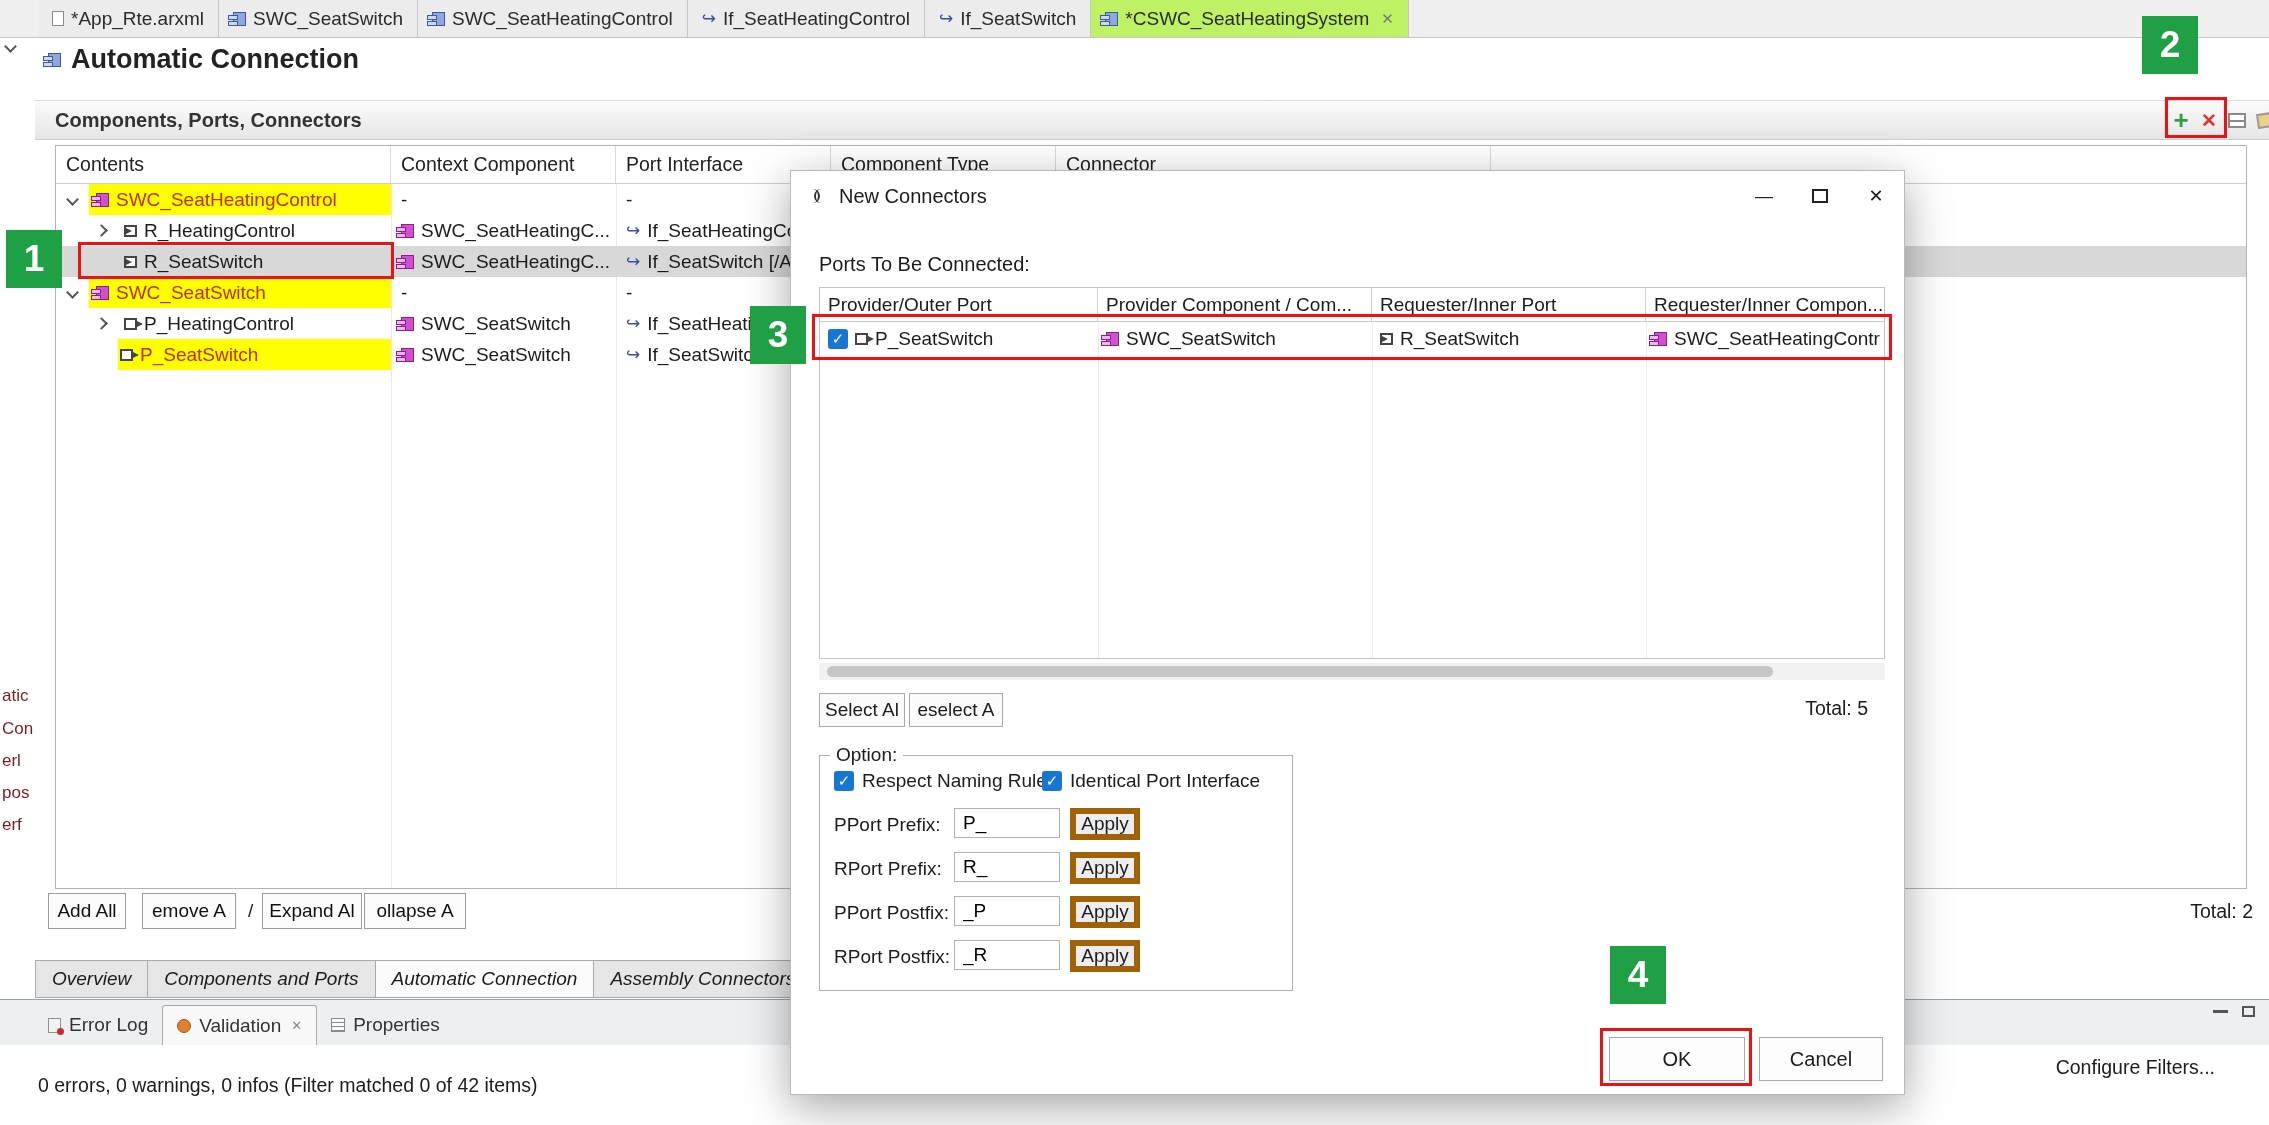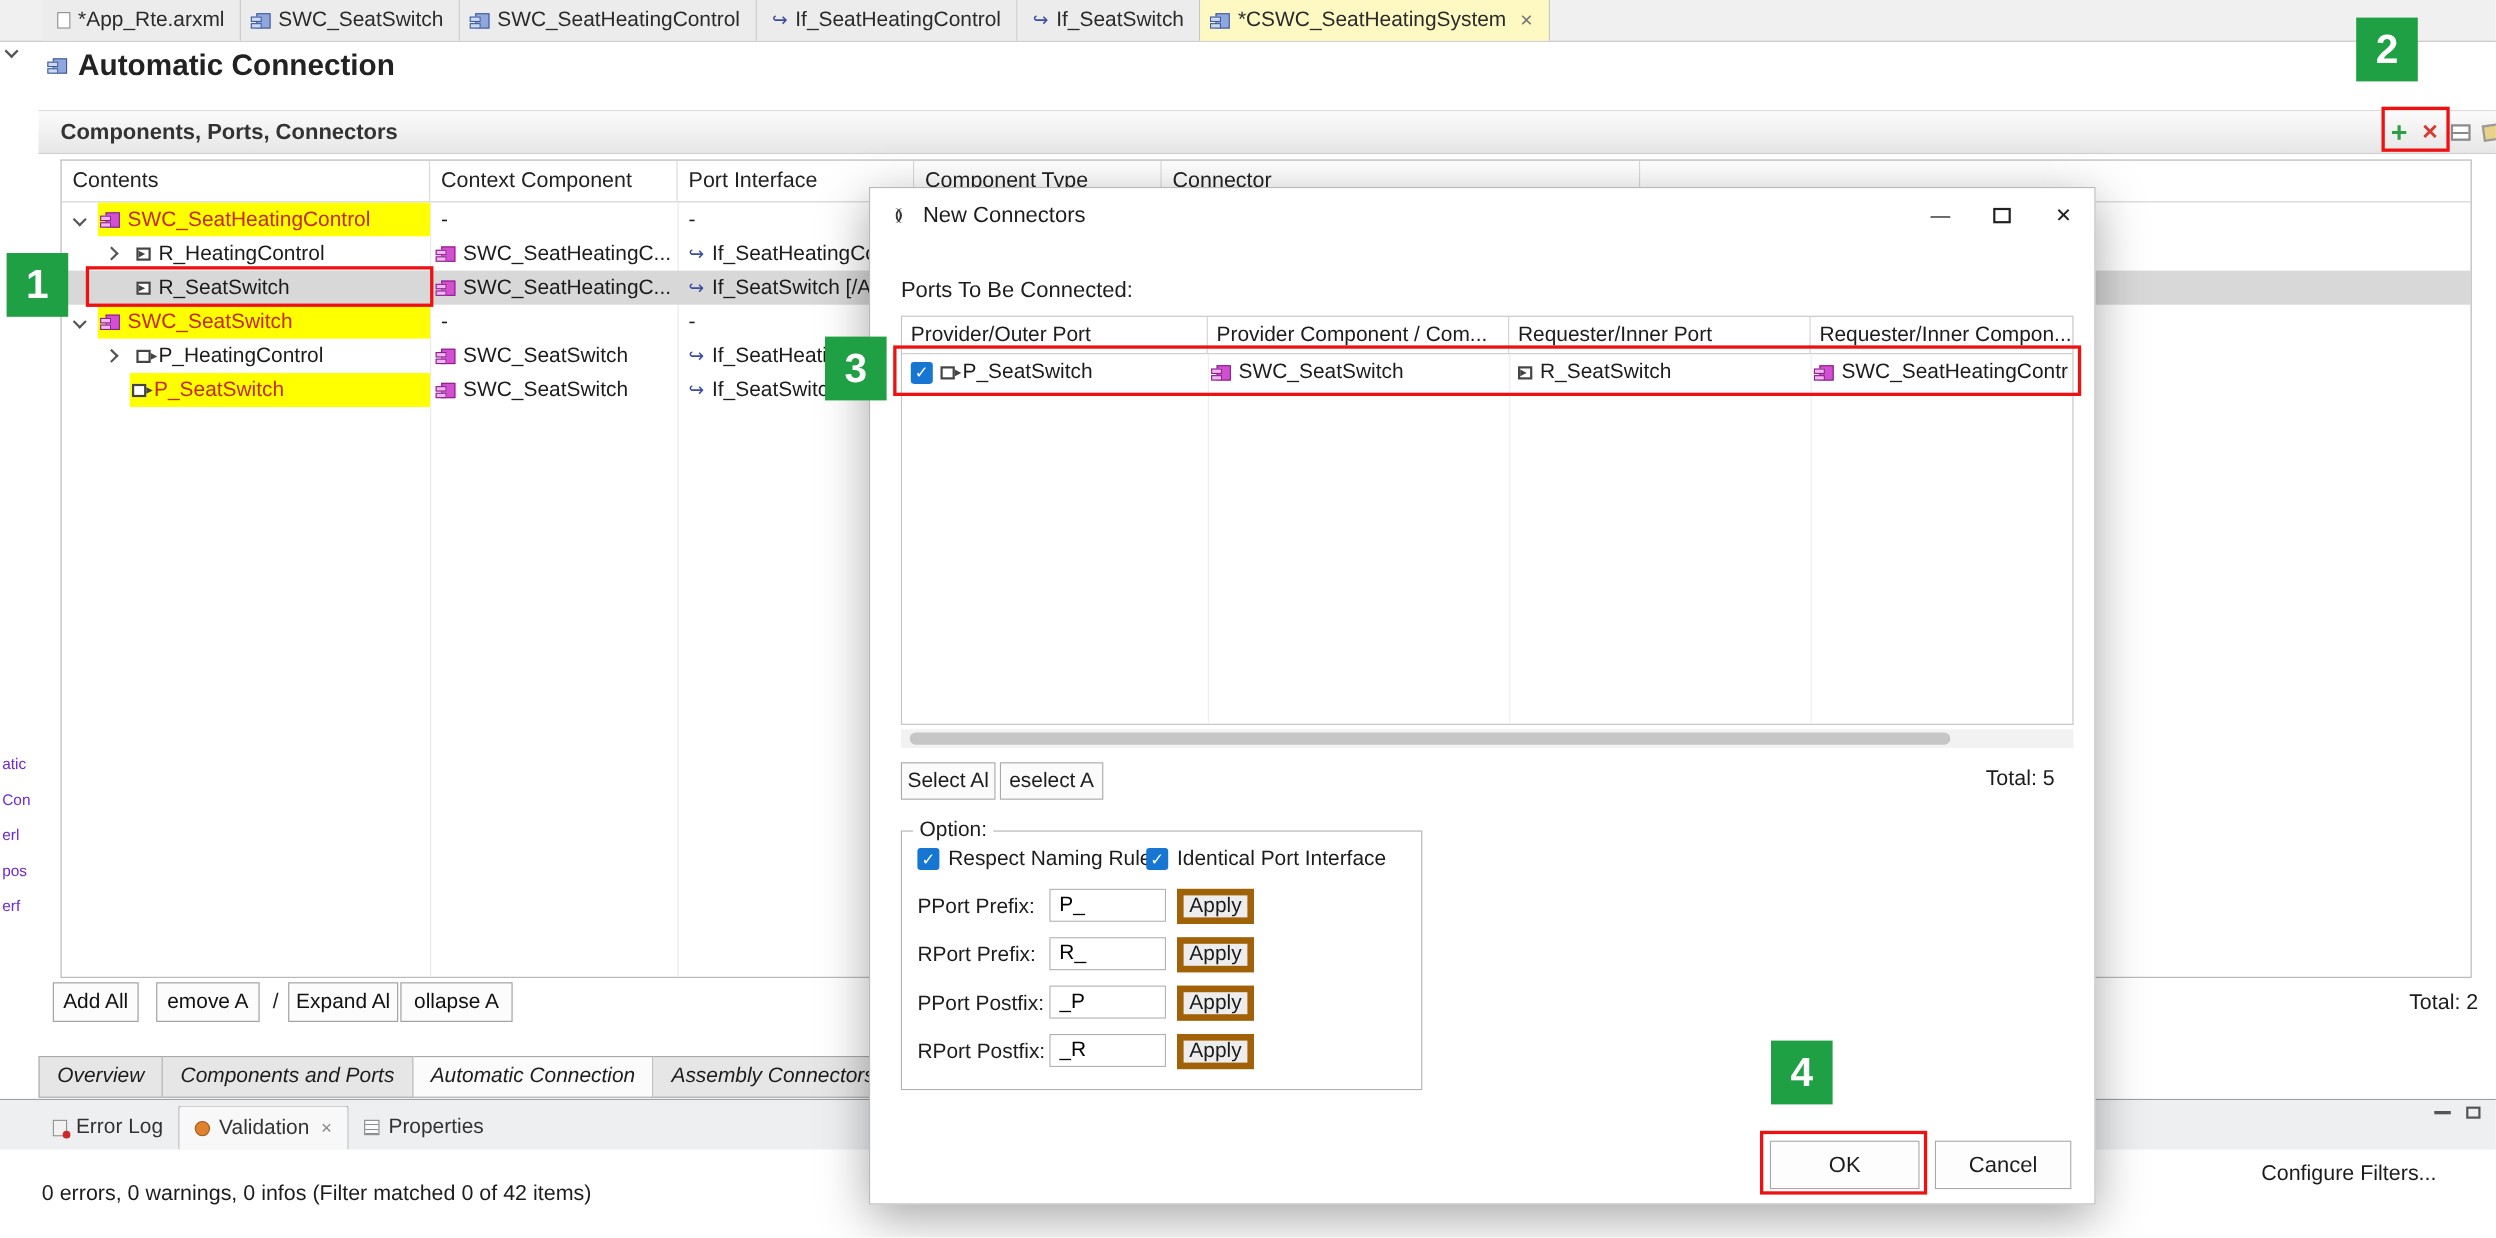--- a/index.html
+++ b/index.html
@@ -8,21 +8,21 @@
     position: relative; width: 2269px; height: 1125px;
     font-family: "Liberation Sans", sans-serif; font-size: 19px; color: #1c1c1c;
     background: #fff;
   }
 
   
   .tabbar { position:absolute; top:0; left:0; width:2269px; height:38px;
     background:#f0f0f0; border-bottom:1px solid #c6c6c6; display:flex; padding-left:38px; }
   .etab { display:flex; align-items:center; gap:7px; padding:0 14px; background:#ececec;
     border-right:1px solid #c6c6c6; font-size:19px; color:#2b2b2b; white-space:nowrap; }
-  .etab.active { background:#fef9c3;justify-content:space-between; }
+  .etab.active { background:#bef264;justify-content:space-between; }
   .etab .tclose { color:#777; font-size:15px; margin-left:5px; }
 
   .chev { width:9px; height:9px; border-right:2px solid #555; border-bottom:2px solid #555;
     transform:rotate(45deg); flex:none; display:inline-block; }
   .chev.right { transform:rotate(-45deg); }
   .top-chev { position:absolute; left:6px; top:42px; }
 
   
   .ic-comp { --c1:#d24fd2; --c2:#8a1e8a; --c3:#f0b6f0;
     width:13px; height:14px; background:var(--c1); border:1px solid var(--c2);
@@ -104,21 +104,21 @@
     border-top:1px solid #9f9f9f; display:flex; align-items:flex-end; padding-left:34px; }
   .vtab { display:flex; align-items:center; gap:8px; height:40px; padding:0 14px; font-size:19px; color:#333; }
   .vtab.active { background:#f8f8f8; border:1px solid #a9a9a9; border-bottom:none; border-radius:3px 3px 0 0; }
   .vclose { font-size:13px; color:#888; margin-left:2px; }
   .view-ctls { position:absolute; right:14px; top:1006px; display:flex; gap:14px; align-items:center; }
   .mini-bar { width:15px; height:3px; background:#555; }
   .mini-box { width:13px; height:11px; border:2px solid #555; }
 
   .statusline { position:absolute; left:38px; top:1074px; font-size:19.5px; }
   .configure { position:absolute; right:54px; top:1056px; font-size:19.5px; }
-  .frag { position:absolute; left:2px; font-size:14px; color:#6d28d9; }
+  .frag { position:absolute; left:2px; font-size:17px; color:#7f1d1d; }
 
   
   .dialog { position:absolute; left:790px; top:170px; width:1115px; height:925px; background:#fff;
     border:1px solid #b9b9b9; box-shadow:0 12px 42px rgba(0,0,0,.35); z-index:10; }
   .dlg-title { height:50px; display:flex; align-items:center; padding-left:18px; gap:14px; font-size:20px; }
   .dlg-controls { position:absolute; right:0; top:0; height:50px; display:flex; }
   .dlg-ctl { width:56px; height:50px; display:flex; align-items:center; justify-content:center;
     font-size:18px; color:#222; }
   .max-box { width:16px; height:14px; border:2px solid #222; }
   .dlg-label { position:absolute; left:28px; top:82px; font-size:20px; }

